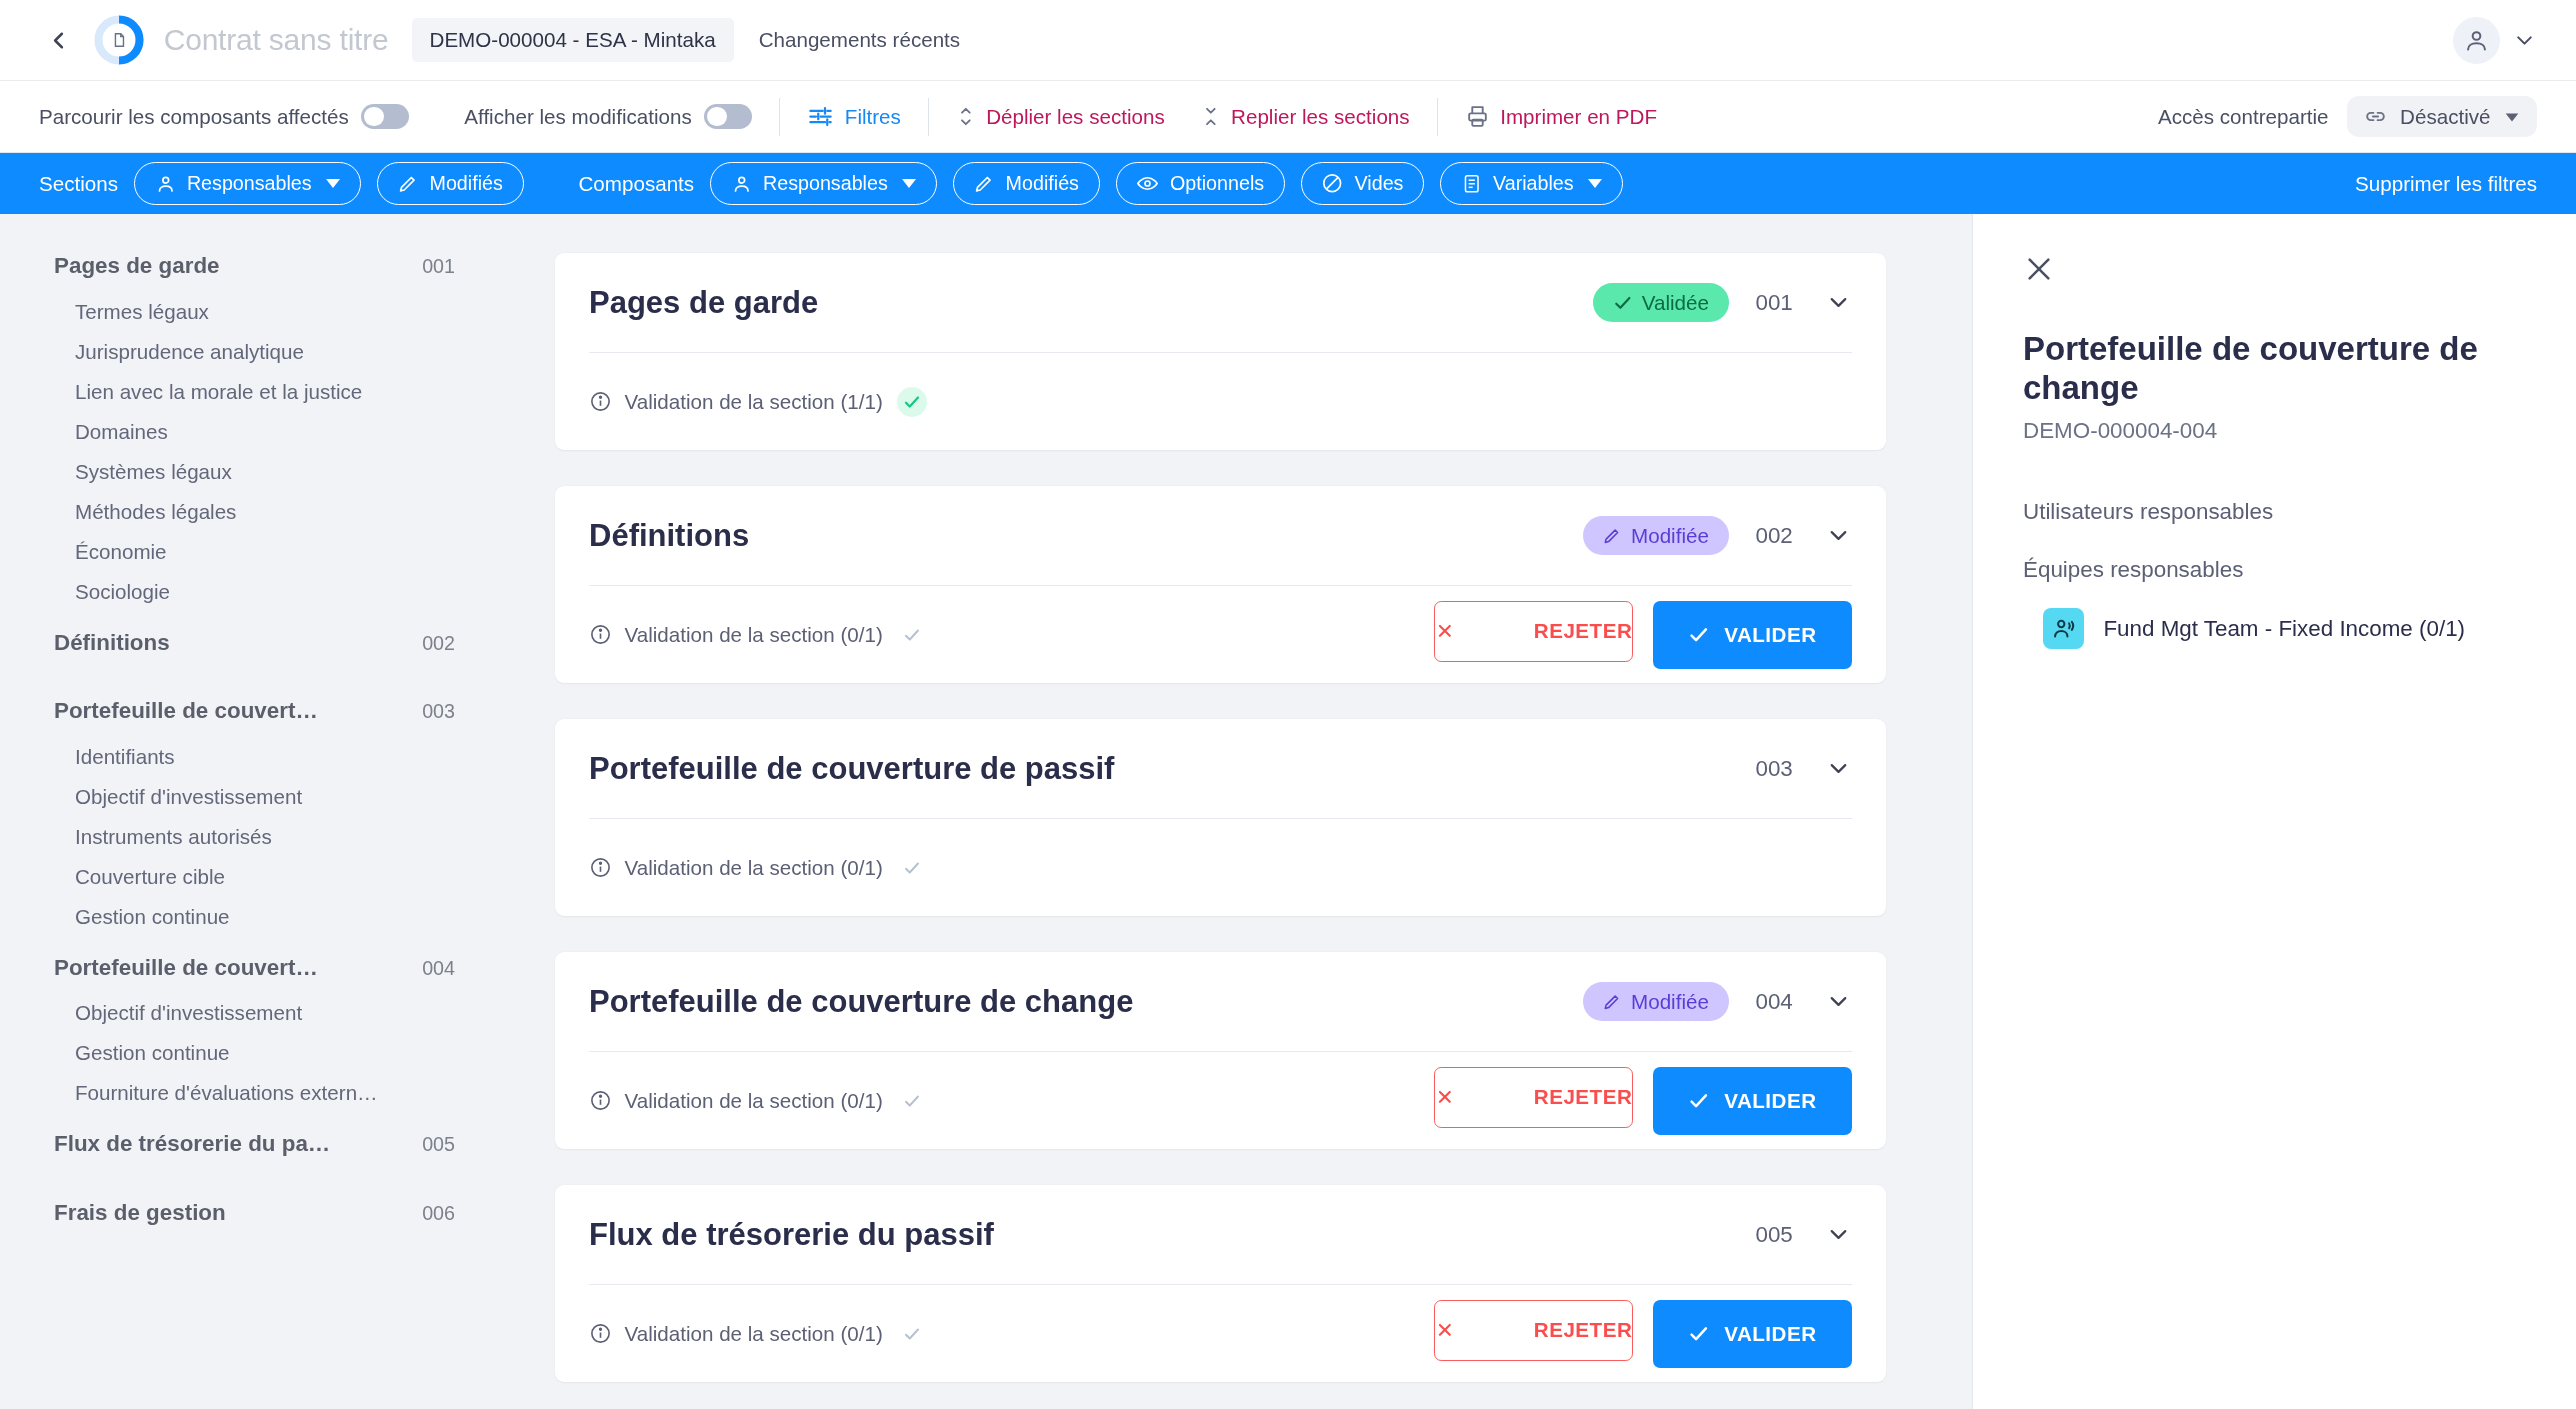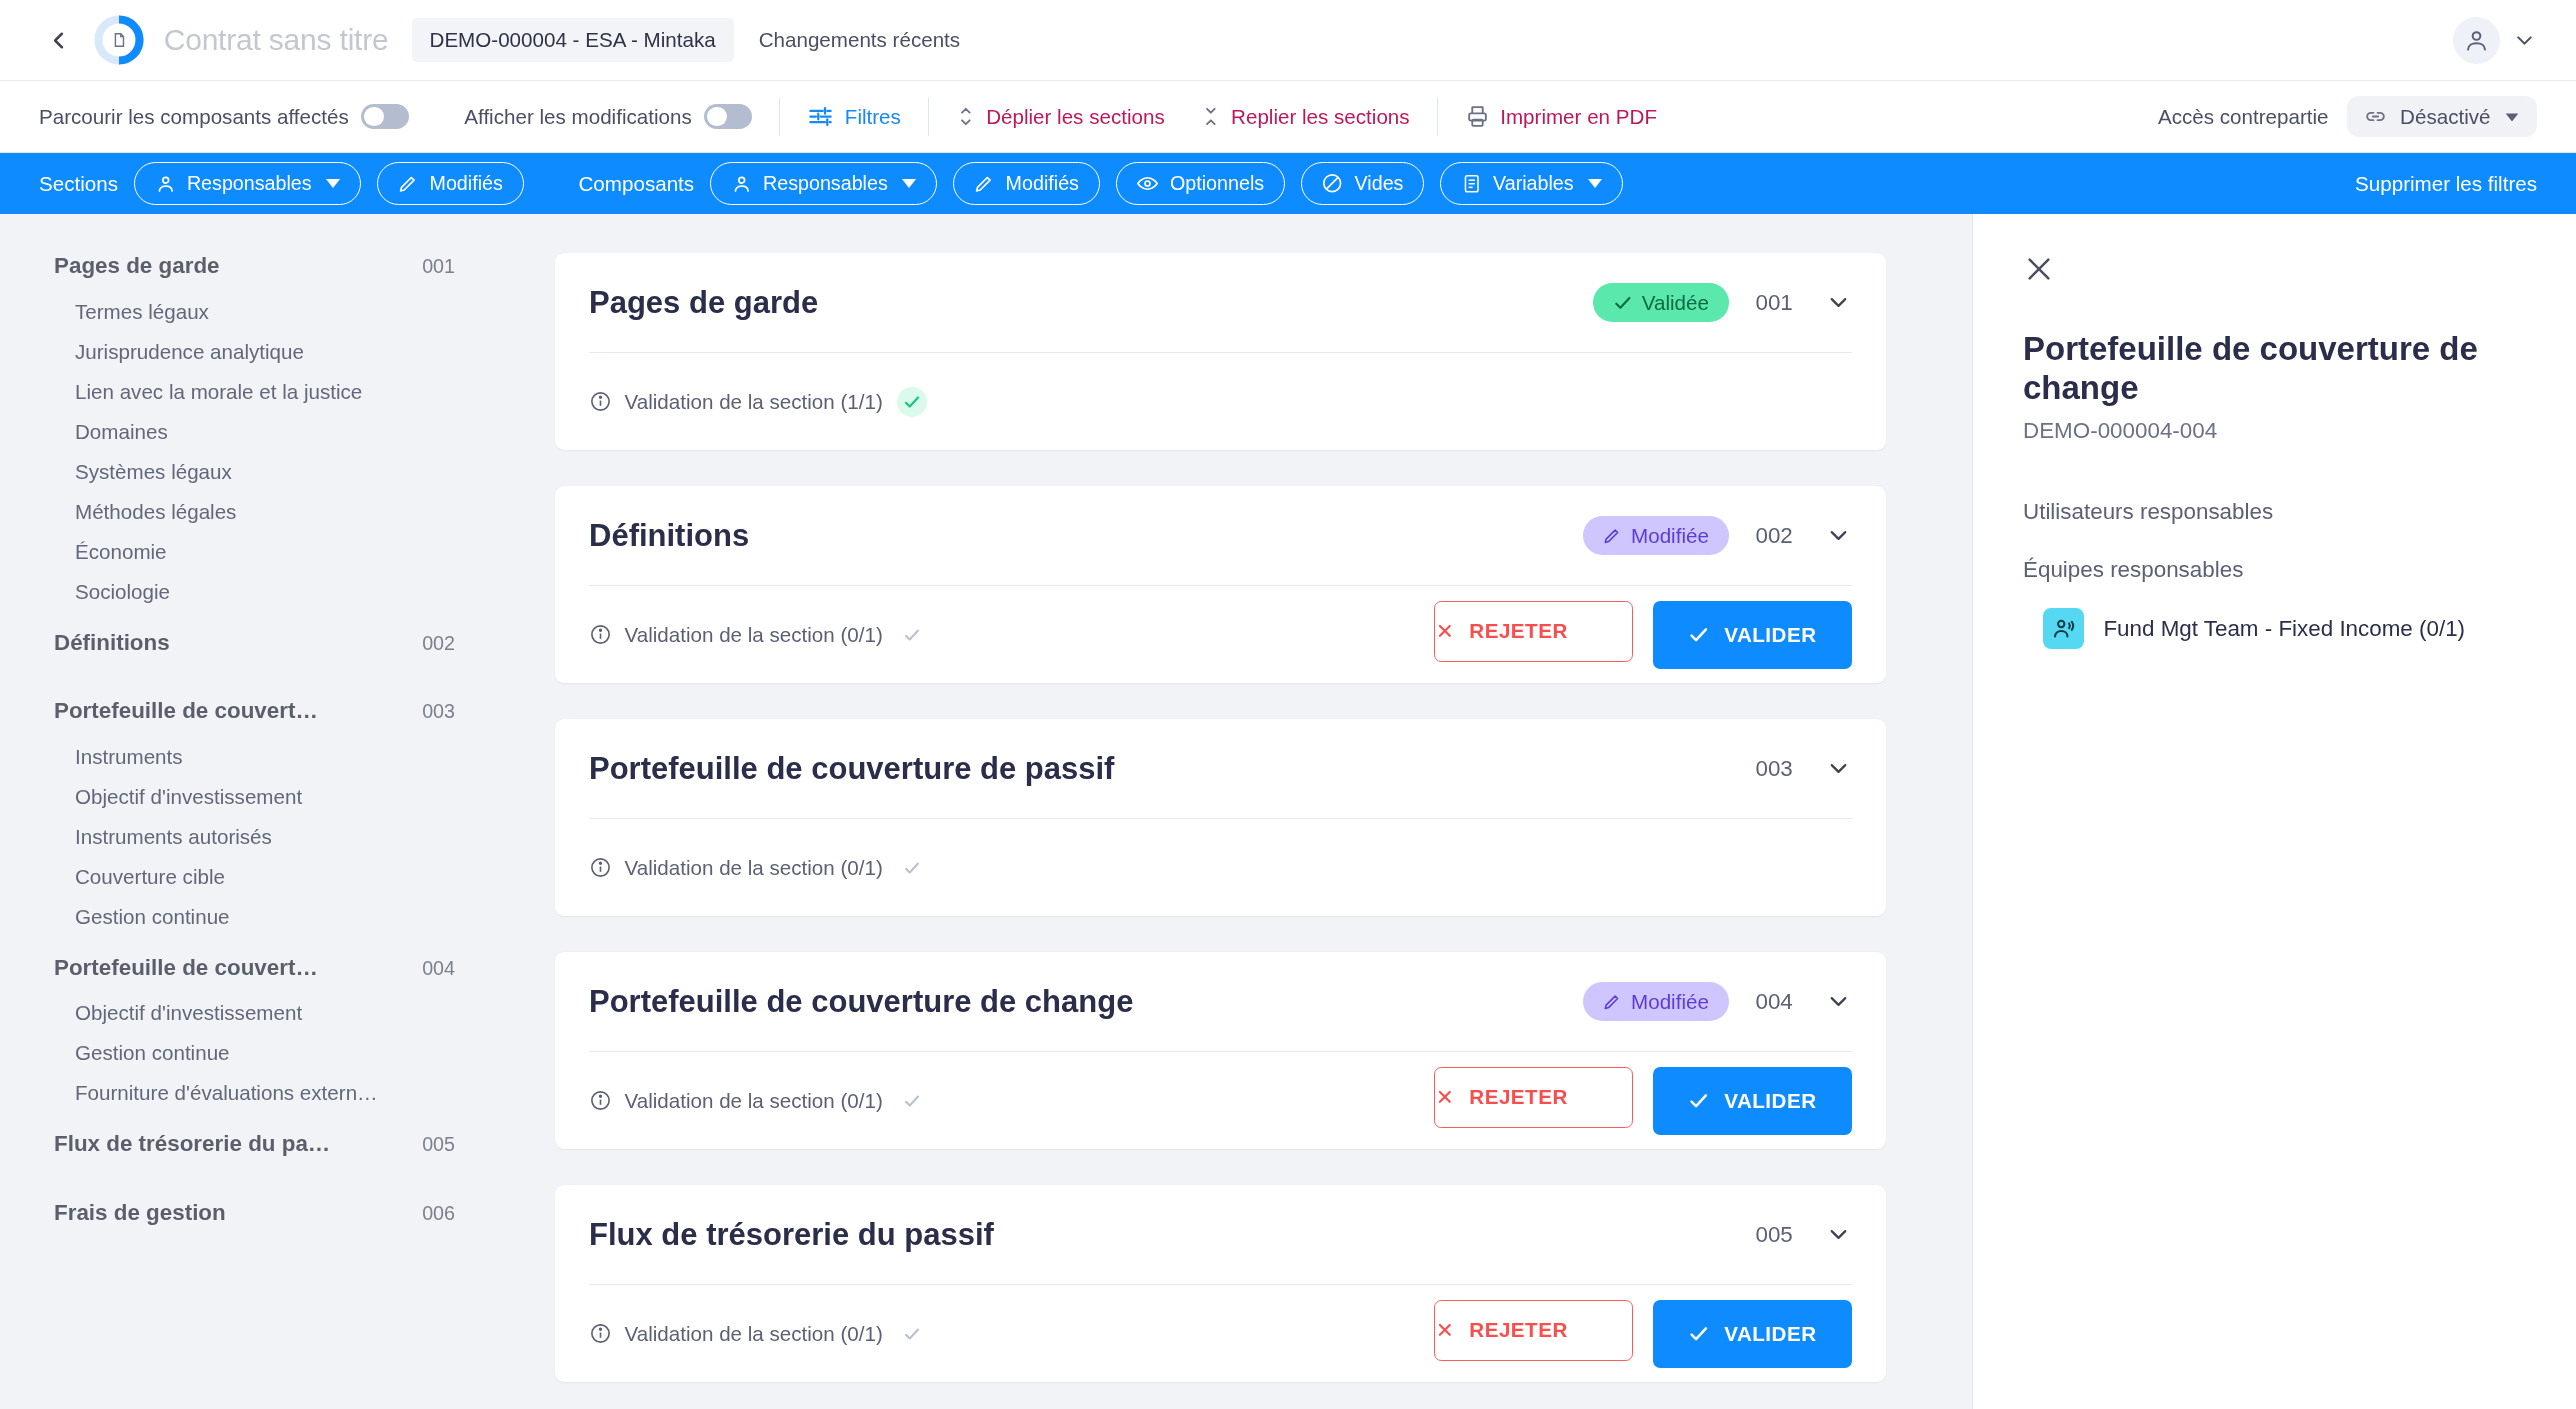--- a/index.html
+++ b/index.html
@@ -246,21 +246,21 @@
   }
   .check-bubble.on { background: #dcfaec; }
   .card-actions { margin-left: auto; display: flex; gap: 19.7px; }
   .btn-reject {
     border: 1.8px solid #fa5c5c;
     background: #fff;
     color: #fa4d4d;
     border-radius: 7.2px;
     height: 61px;
     min-width: 199px;
-    display: flex; align-items: center; justify-content: flex-start; gap: 14.3px;
+    display: flex; align-items: center; justify-content: space-between; gap: 14.3px;
     font-size: 20.6px; font-weight: bold; letter-spacing: 0.5px;
     cursor: pointer;
   }
   .btn-validate {
     background: #0d8bff;
     color: #fff;
     border: none;
     border-radius: 7.2px;
     height: 68px;
     min-width: 199px;
@@ -537,21 +537,21 @@
     <div class="sb-group-head">
       <span class="sb-group-title">Définitions</span>
       <span class="sb-group-num">002</span>
     </div>
     <div class="sb-gap" style="height:30px"></div>
 
     <div class="sb-group-head">
       <span class="sb-group-title">Portefeuille de couvert…</span>
       <span class="sb-group-num">003</span>
     </div>
-    <div class="sb-sub">Instruments</div>
+    <div class="sb-sub">Identifiants</div>
     <div class="sb-sub">Objectif d'investissement</div>
     <div class="sb-sub">Instruments autorisés</div>
     <div class="sb-sub">Couverture cible</div>
     <div class="sb-sub">Gestion continue</div>
     <div class="sb-gap"></div>
 
     <div class="sb-group-head">
       <span class="sb-group-title">Portefeuille de couvert…</span>
       <span class="sb-group-num">004</span>
     </div>

